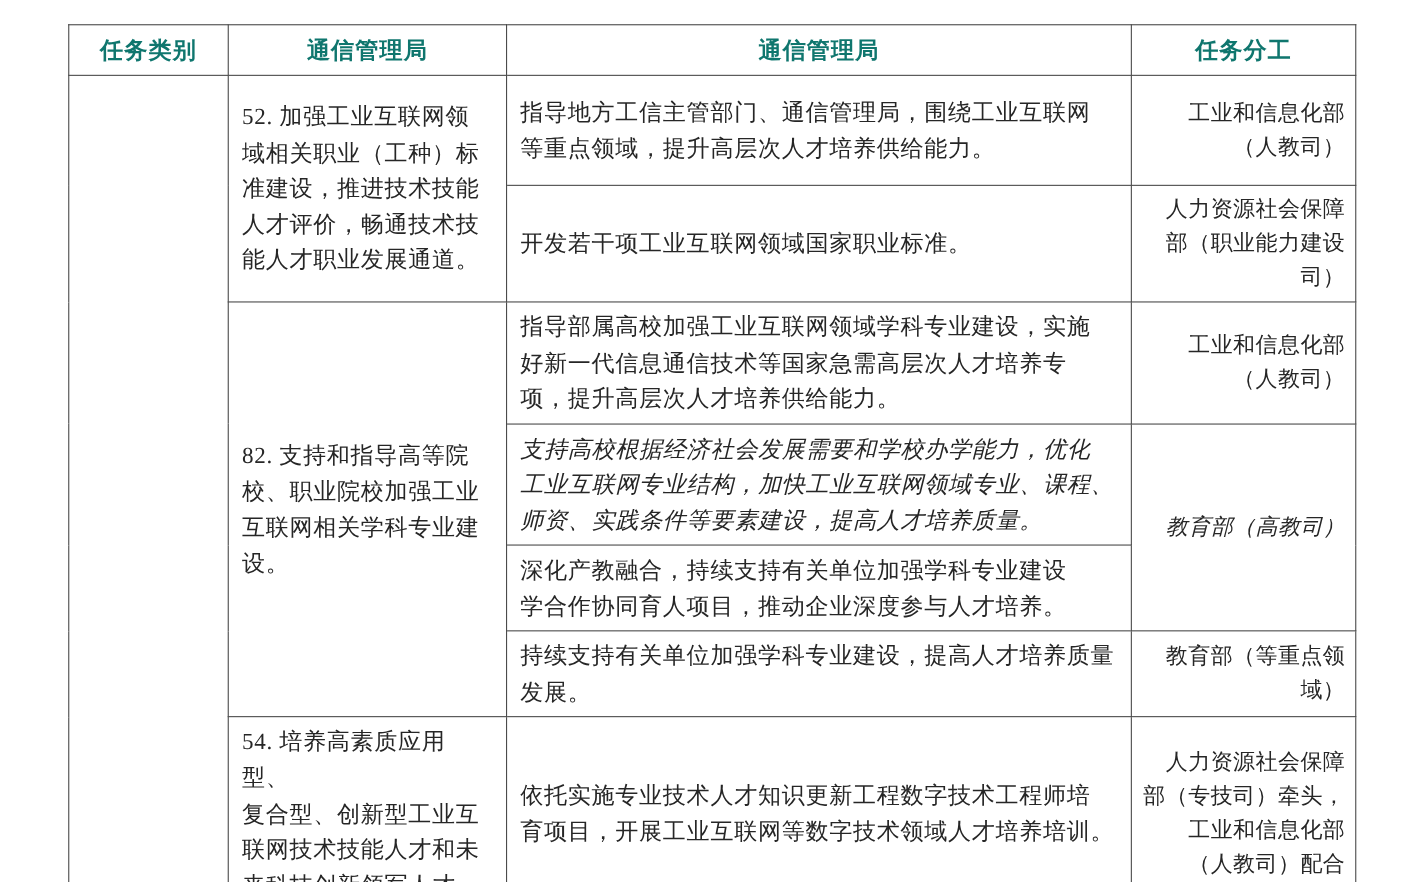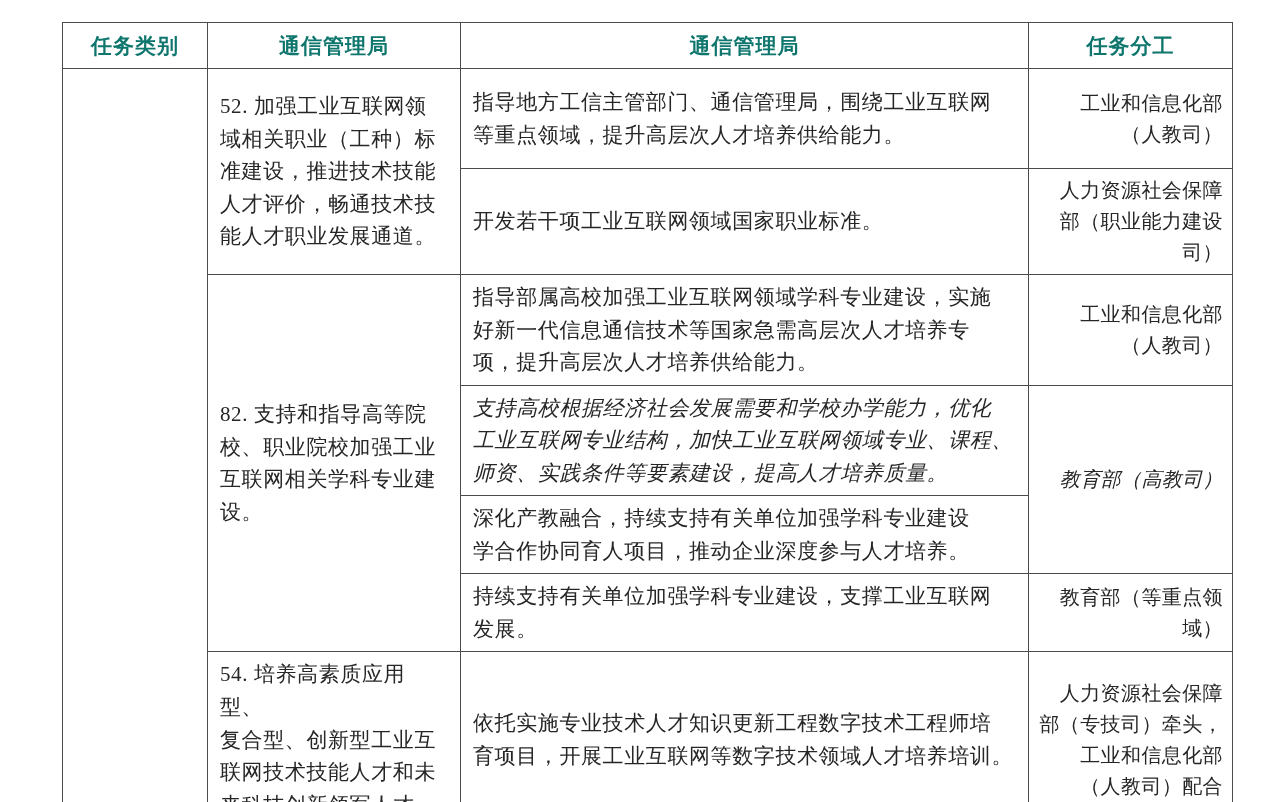--- a/index.html
+++ b/index.html
@@ -118,21 +118,21 @@
 师资、实践条件等要素建设，提高人才培养质量。</td>
       <td class="division" rowspan="2">教育部（高教司）</td>
     </tr>
 
     <tr class="r5">
       <td class="outcome">深化产教融合，持续支持有关单位加强学科专业建设
 学合作协同育人项目，推动企业深度参与人才培养。</td>
     </tr>
 
     <tr class="r6">
-      <td class="outcome">持续支持有关单位加强学科专业建设，支撑工业互联网
+      <td class="outcome">持续支持有关单位加强学科专业建设，提高人才培养质量
 发展。</td>
       <td class="division">教育部（等重点领域）</td>
     </tr>
 
     <tr class="r7">
       <td class="measure">54. 培养高素质应用型、
 复合型、创新型工业互
 联网技术技能人才和未
 来科技创新领军人才。</td>
       <td class="outcome">依托实施专业技术人才知识更新工程数字技术工程师培

